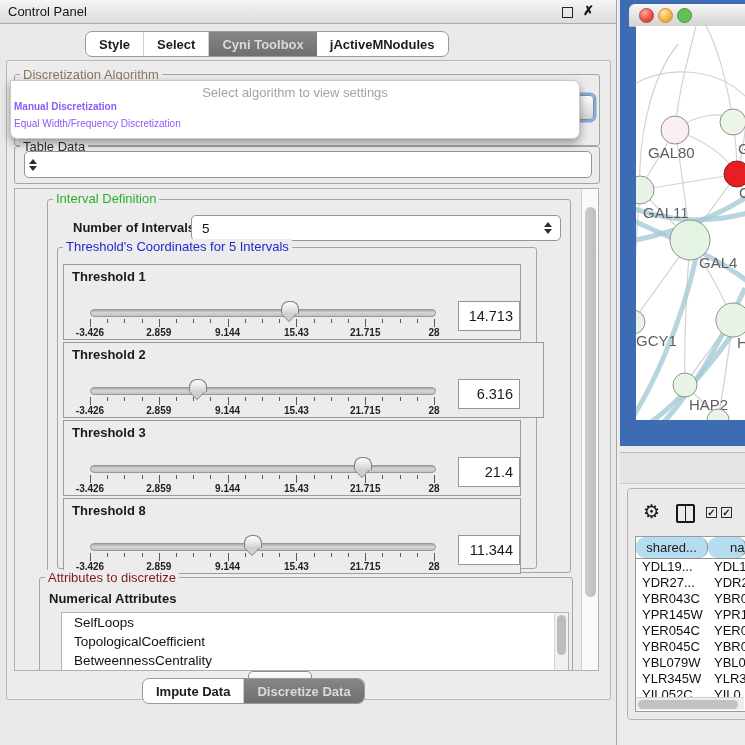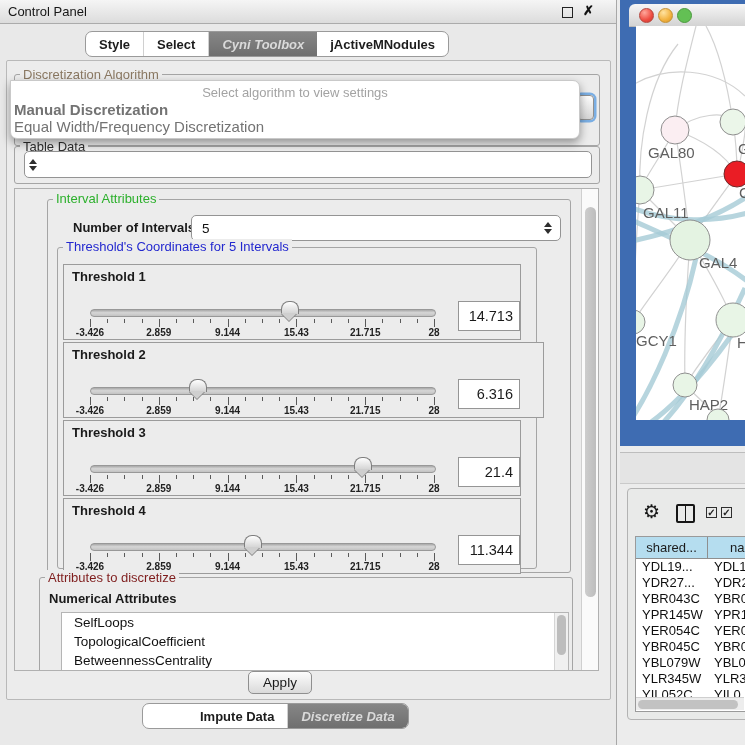--- a/index.html
+++ b/index.html
@@ -11,41 +11,41 @@
   .cp-window{left:0;top:0;width:616px;height:745px;background:#e9e9e9;border-right:1px solid #a8a8a8;}
   .titlebar{left:0;top:0;width:616px;height:23px;background:linear-gradient(#f5f5f5,#dcdcdc);border-bottom:1px solid #ababab;}
   .titlebar-text{left:8px;top:4px;font-size:13px;color:#161616;}
   .float-btn{left:562px;top:7px;width:9px;height:9px;border:1.5px solid #222;background:transparent;}
   .close-btn{left:583px;top:3px;font-size:13px;font-weight:bold;color:#111;}
 
   
   .tabbar{display:flex;align-items:stretch;background:#fff;border:1px solid #9a9a9a;border-radius:7px;overflow:hidden;height:24px;}
   .tab{display:flex;align-items:center;gap:5px;padding:0 13px;font-size:13px;font-weight:bold;color:#1c1c1c;border-right:1px solid #d0d0d0;white-space:nowrap;}
   .tab:last-child{border-right:none;}
-  .tab.selected{background:linear-gradient(#868686,#6f6f6f);color:#dadada;border-right:none;font-style:italic;}
+  .tab.selected{background:linear-gradient(#868686,#6f6f6f);color:#dadada;border-right:none;}
   #top-tabs{left:85px;top:31px;}
-  #bottom-tabs{left:142px;top:703px;padding-left:44px;}
+  #bottom-tabs{left:142px;top:678px;}
 
   
   .outer-panel{left:6px;top:60px;width:603px;height:638px;border:1px solid #b9b9b9;background:#ececec;border-radius:2px;}
 
   .group{border:1px solid #a5a5a5;border-radius:3px;background:transparent;}
   .group-title{font-size:13px;background:#ececec;padding:0 3px;white-space:nowrap;}
 
   
   #alg-group{left:14px;top:74px;width:584px;height:70px;}
   #alg-title{left:20px;top:67px;color:#8a7862;}
   #alg-spinbtn{left:577px;top:95px;width:15px;height:23px;border:1px solid #8f8f8f;border-radius:4px;
     background:linear-gradient(#fdfdfd,#d5d5d5);box-shadow:0 0 0 2.5px rgba(84,154,224,.75);z-index:4;}
 
   
   #popup{left:10px;top:80px;width:568px;height:57px;background:#fff;border:1px solid #c9c9c9;
     border-radius:0 7px 7px 7px;box-shadow:0 4px 10px rgba(0,0,0,.38);z-index:5;}
   .popup-placeholder{left:0;top:4px;width:568px;text-align:center;font-size:13px;color:#a3a3a3;}
-  .popup-opt{left:3px;font-size:15px;color:#737373;white-space:nowrap;}
+  .popup-opt{left:3px;font-size:10px;color:#8b5cf6;white-space:nowrap;}
   .popup-opt.bold{font-weight:bold;}
 
   
   #td-group{left:14px;top:146px;width:584px;height:36px;}
   #td-title{left:20px;top:139px;color:#2e2e2e;}
   .combo{background:#fff;border:1px solid #949494;border-radius:5px;font-size:13.5px;color:#111;
     display:flex;align-items:center;}
   .combo .val{padding-left:10px;flex:1;white-space:nowrap;overflow:hidden;}
   .spinner{width:16px;display:flex;flex-direction:column;align-items:center;justify-content:center;gap:2px;margin-right:4px;}
   .arr-up{width:0;height:0;border-left:4px solid transparent;border-right:4px solid transparent;border-bottom:5px solid #2e2e2e;}
@@ -103,21 +103,21 @@
 
   #tp-bar{left:620px;top:452px;width:125px;height:30px;background:#e4e4e4;border-top:1px solid #bdbdbd;border-bottom:1px solid #cacaca;}
   #tp-box{left:627px;top:488px;width:120px;height:230px;background:#e9eae9;border:1px solid #b3b3b3;border-radius:4px;}
   #tp-gear{left:643px;top:500px;font-size:19px;color:#161616;}
   #tp-split{left:676px;top:504px;width:15px;height:15px;border:2px solid #161616;border-radius:2px;
     background:linear-gradient(90deg,transparent 0 6.5px,#161616 6.5px 8.5px,transparent 8.5px);}
   .tp-check{width:9px;height:9px;border:1.5px solid #2e2e2e;top:507px;font-size:10px;line-height:9px;text-align:center;color:#222;font-weight:bold;}
   #tp-check1{left:706px;} #tp-check2{left:721px;}
   #tp-table{left:635px;top:536px;width:110px;height:174px;background:#fff;border:1px solid #9a9a9a;overflow:hidden;}
   #tp-header{display:flex;height:21px;border-bottom:1px solid #8f8f8f;}
-  .tp-hcell{background:#b5ddef;font-size:13px;display:flex;align-items:center;border-right:1px solid #8f8f8f;color:#1b1b1b;}
+  .tp-hcell{background:#b5ddef;font-size:13px;display:flex;align-items:center;border-right:1px solid #8f8f8f;color:#1b1b1b;border-radius:9px;}
   .tp-hcell.c1{width:71px;justify-content:center;}
   .tp-hcell.c2{flex:1;padding-left:22px;}
   .tp-row{display:flex;height:16px;font-size:13px;color:#101010;}
   .tp-cell{white-space:nowrap;overflow:hidden;}
   .tp-cell.c1{width:66px;padding-left:6px;}
   .tp-cell.c2{flex:1;padding-left:6px;}
   #tp-hscroll{left:636px;top:697px;width:108px;height:12px;background:#ededed;border-top:1px solid #cfcfcf;}
   #tp-hthumb{left:2px;top:1.5px;width:100px;height:9px;background:#c2c2c2;border-radius:5px;}
 </style>
 </head>
@@ -162,21 +162,21 @@
 <div class="abs group-title" id="td-title">Table Data</div>
 <div class="abs combo" id="td-combo">
   <span class="spinner">
       <span class="arr-up"></span>
       <span class="arr-dn"></span>
     </span>
 </div>
 
 <div class="abs" id="scrollpanel">
   <div class="abs group" id="interval-group"></div>
-  <div class="abs group-title" id="interval-title" style="color:#2cb02c;">Interval Attributes</div>
+  <div class="abs group-title" id="interval-title" style="color:#2cb02c;">Interval Definition</div>
   <div class="abs" id="noi-label">Number of Intervals</div>
   <div class="abs combo" id="noi-combo">
     <span class="val">5</span>
     <span class="spinner">
         <span class="arr-up"></span>
         <span class="arr-dn"></span>
       </span>
   </div>
   <div class="abs group" id="thr-group">
       <div class="t-box" style="top: 16px;">
@@ -284,21 +284,21 @@
           <span class="t-lab" style="left: 0px;">-3.426</span>
           <span class="t-lab" style="left: 68.8px;">2.859</span>
           <span class="t-lab" style="left: 137.6px;">9.144</span>
           <span class="t-lab" style="left: 206.4px;">15.43</span>
           <span class="t-lab" style="left: 275.2px;">21.715</span>
           <span class="t-lab" style="left: 344px;">28</span>
         </div>
         <div class="t-value">21.4</div>
       </div>
       <div class="t-box" style="top: 250px;">
-        <div class="t-title">Threshold 4</div>
+        <div class="t-title">Threshold 8</div>
         <div class="t-track"></div>
         <div class="t-handle" style="left: 179.678px;"></div>
         <div class="t-ticks">
           <div class="t-tick" style="left: 0px; height: 8px;"></div>
           <div class="t-tick" style="left: 17.2px; height: 4px;"></div>
           <div class="t-tick" style="left: 34.4px; height: 4px;"></div>
           <div class="t-tick" style="left: 51.6px; height: 4px;"></div>
           <div class="t-tick" style="left: 68.8px; height: 8px;"></div>
           <div class="t-tick" style="left: 86px; height: 4px;"></div>
           <div class="t-tick" style="left: 103.2px; height: 4px;"></div>

